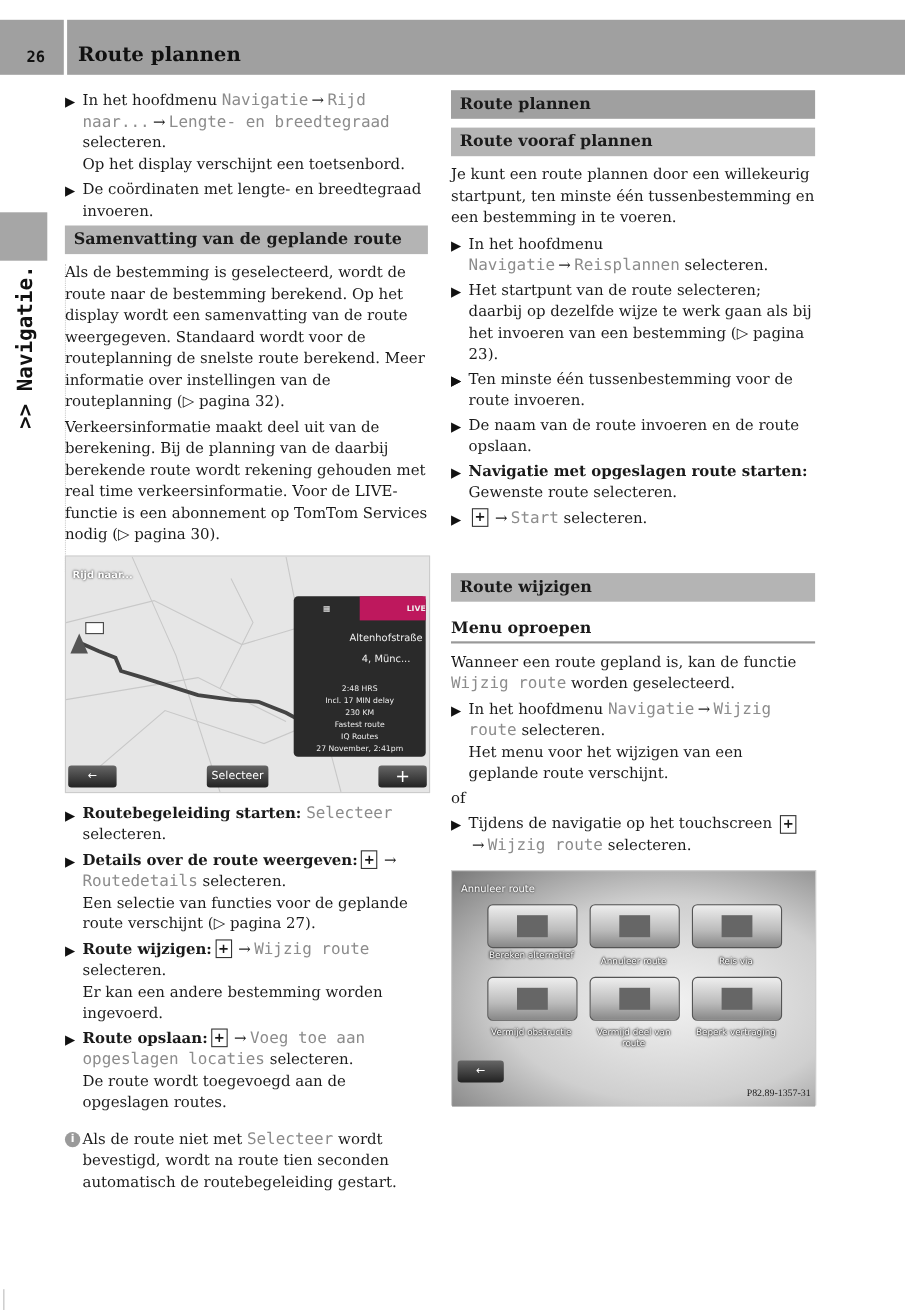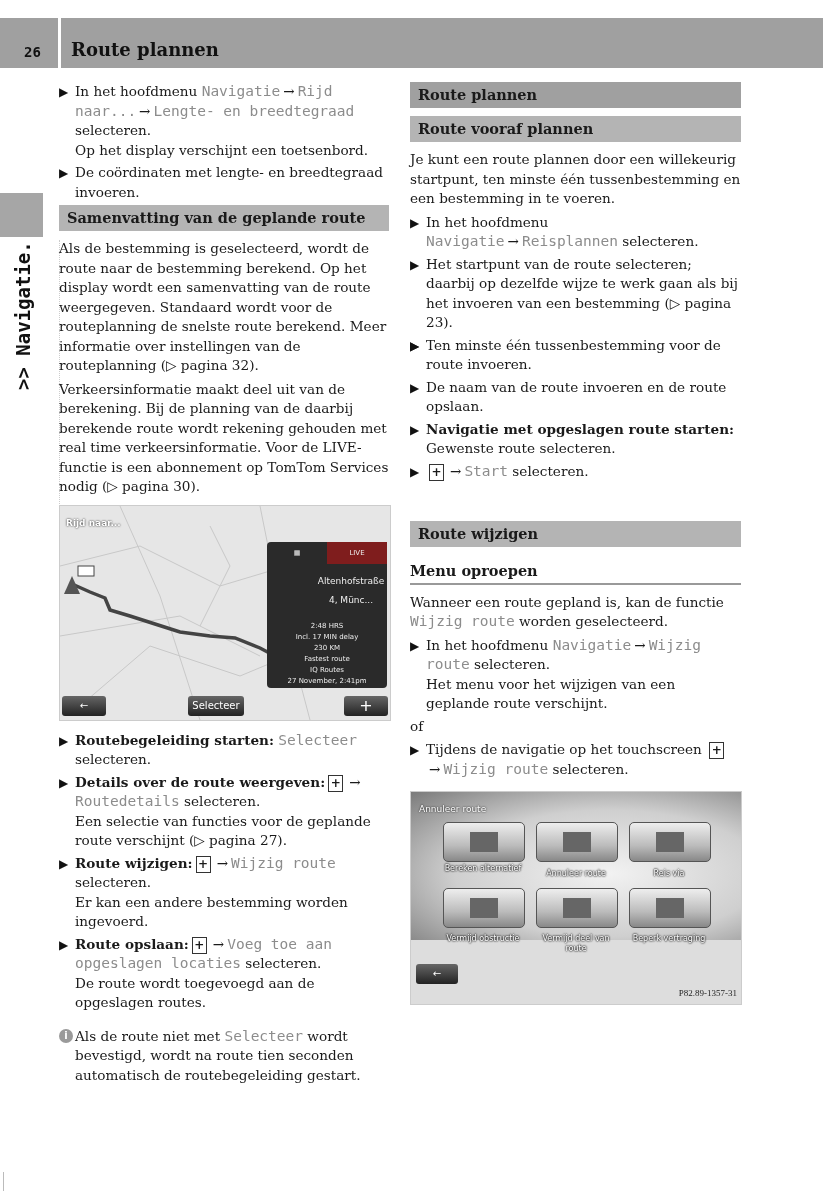--- a/index.html
+++ b/index.html
@@ -24,27 +24,27 @@
   .sec-bar{background:#b4b4b4;font-weight:bold;font-size:14.5px;padding:3px 8px;margin:0 0 8px 0;height:20px;line-height:20px;}
   .sec-bar.dark{background:#a0a0a0;}
   .subhead{font-weight:bold;font-size:14.5px;border-bottom:2px solid #999;padding-bottom:2px;margin:14px 0 8px;}
   p{margin:0 0 4px 0;}
   .fig{position:relative;background:#e9e9e9;border:1px solid #ccc;}
   .map-fig{width:330px;height:214px;margin:8px 0 10px 0;overflow:hidden;}
   .map-title{position:absolute;left:6px;top:8px;font-family:"DejaVu Sans",sans-serif;font-size:9px;color:#fff;text-shadow:0 0 2px #000;font-weight:bold;}
   .panel{position:absolute;left:207px;top:36px;width:120px;height:146px;background:#2a2a2a;border-radius:4px;color:#eee;font-family:"DejaVu Sans",sans-serif;font-size:7px;text-align:center;}
   .panel-tabs{display:flex;height:22px;}
   .panel-tabs div{flex:1;line-height:22px;font-size:7px;}
-  .panel-tabs .live{background:#7f1d1d;font-weight:normal;}
+  .panel-tabs .live{background:#be185d;font-weight:bold;text-align:right;}
   .panel-addr{font-size:9px;margin:8px 0 10px;padding-left:48px;}
   .panel-line{line-height:11px;}
   .nav-btn{position:absolute;height:20px;background:linear-gradient(#666,#222);border-radius:3px;color:#fff;font-family:"DejaVu Sans",sans-serif;font-size:10px;text-align:center;line-height:20px;}
   .fig-code-v{position:absolute;right:3px;top:120px;transform:rotate(-90deg);transform-origin:right top;font-family:"DejaVu Sans",sans-serif;font-size:9px;color:#777;white-space:nowrap;}
   .menu-fig{width:330px;height:212px;margin:12px 0 0 0;background:#ddd;}
-  .menu-screen{position:absolute;left:0;top:0;width:330px;height:148px;background:radial-gradient(ellipse at 60% 55%,#f2f2f2 0%,#cfcfcf 55%,#7a7a7a 100%);}
+  .menu-screen{position:absolute;left:0;top:0;width:330px;height:214px;background:radial-gradient(ellipse at 60% 55%,#f2f2f2 0%,#cfcfcf 55%,#7a7a7a 100%);}
   .menu-title{position:absolute;left:8px;top:8px;font-family:"DejaVu Sans",sans-serif;font-size:9px;color:#fff;text-shadow:0 0 2px #000;}
   .mbtn{position:absolute;width:80px;height:38px;border-radius:5px;background:linear-gradient(#eee,#bbb 60%,#888);border:1px solid #555;}
   .mbtn .ico{position:absolute;left:26px;top:9px;width:28px;height:20px;background:#666;}
   .mlabel{position:absolute;width:90px;text-align:center;font-family:"DejaVu Sans",sans-serif;font-size:8px;color:#fff;text-shadow:0 0 2px #000,0 0 2px #000;line-height:10px;}
   .fig-code{position:absolute;right:4px;bottom:1px;font-family:Liberation Serif, serif;font-size:9px;color:#222;}
   .info-note{position:relative;padding-left:16px;margin-top:14px;}
   .info-icon{position:absolute;left:0;top:2px;width:14px;height:14px;border-radius:50%;background:#9a9a9a;color:#fff;font-family:"DejaVu Sans",sans-serif;font-size:10px;font-weight:bold;text-align:center;line-height:14px;}
   .bottom-line{position:absolute;left:3px;top:1172px;width:0;height:19px;border-left:1px solid #bbb;}
 </style>
 </head>

